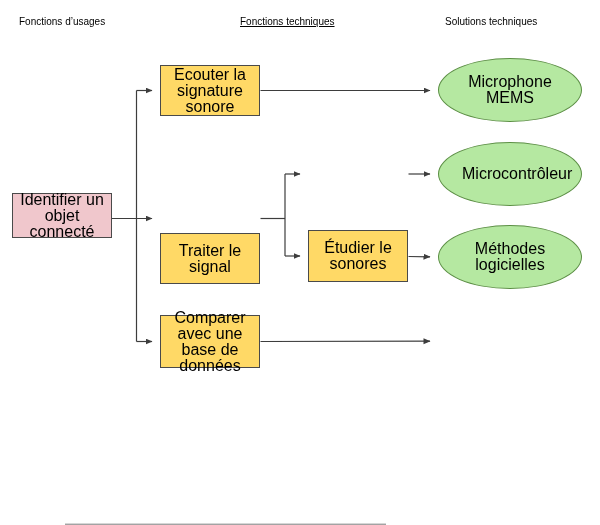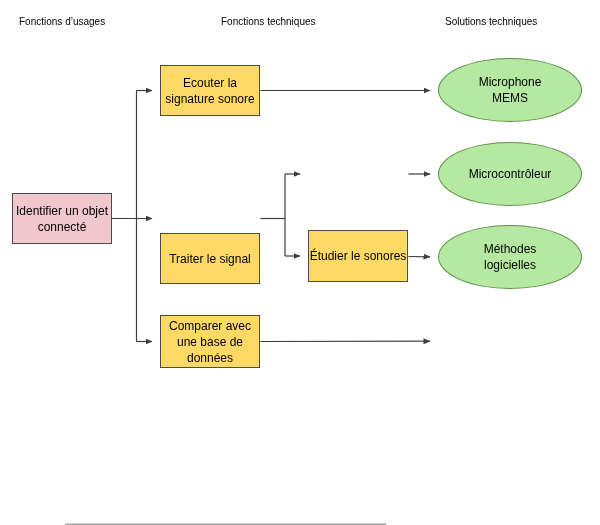--- a/index.html
+++ b/index.html
@@ -22,21 +22,21 @@
     line-height: 14px;
     white-space: nowrap;
     color: var(--text, #000);
   }
   .node {
     position: absolute;
     display: flex;
     align-items: center;
     justify-content: center;
     text-align: center;
-    font-size: 12px;
+    font-size: 16px;
     line-height: 16px;
     box-sizing: border-box;
   }
   .node.rect {
     background: var(--function_fill, #FFD966);
     border: 1px solid var(--box_border, #4a4a4a);
   }
   .node.rect.usage {
     background: var(--usage_fill, #F0C7CC);
   }
@@ -60,21 +60,21 @@
   }
   svg.edges .arrowhead { fill: var(--line, #3d3d3d); }
   svg.edges path.crop-line { stroke: #7a7a7a; stroke-width: 1; fill: none; }
 </style>
 </head>
 <body>
 
 <div id="canvas">
 
   <div class="col-header" style="left:19px; top:15px;">Fonctions d’usages</div>
-  <div class="col-header" style="left:221px; top:15px;">Fonctions techniques</div>
+  <div class="col-header" style="left:240px; top:15px;text-decoration:underline;">Fonctions techniques</div>
   <div class="col-header" style="left:445px; top:15px;">Solutions techniques</div>
 
   <svg class="edges" viewBox="0 0 600 525" xmlns="http://www.w3.org/2000/svg">
     <defs>
       <marker id="arrow" markerWidth="8" markerHeight="8" refX="6.5" refY="3" orient="auto" markerUnits="userSpaceOnUse">
         <path class="arrowhead" d="M0,0 L7,3 L0,6 Z"></path>
       </marker>
     </defs>
 
     <path class="edge" d="M136.5 90.5 L136.5 341.5"></path>
@@ -88,21 +88,21 @@
     <path class="edge" d="M285 256 L300 256" marker-end="url(#arrow)"></path>
 
     <path class="edge" d="M260.5 90.5 L430 90.5" marker-end="url(#arrow)"></path>
     <path class="edge" d="M408.5 174 L430 174" marker-end="url(#arrow)"></path>
     <path class="edge" d="M408.5 256.5 L430 256.8" marker-end="url(#arrow)"></path>
     <path class="edge" d="M260.5 341.5 L430 341.2" marker-end="url(#arrow)"></path>
 
     <path class="crop-line" d="M65 524.2 L386 524.2"></path>
   </svg>
 
-  <div class="node rect usage" style="left:12px; top:193px; width:100px; height:51px;">
+  <div class="node rect usage" style="left:12px; top:193px; width:100px; height:45px;">
     <span class="node-label">Identifier un objet connecté</span>
   </div>
 
   <div class="node rect" style="left:160px; top:65px; width:100px; height:51px;">
     <span class="node-label">Ecouter la signature sonore</span>
   </div>
   <div class="node rect" style="left:160px; top:193px; width:100px; height:51px;margin-top:40px;">
     <span class="node-label">Traiter le signal</span>
   </div>
   <div class="node rect" style="left:308px; top:230px; width:100px; height:52px;">

